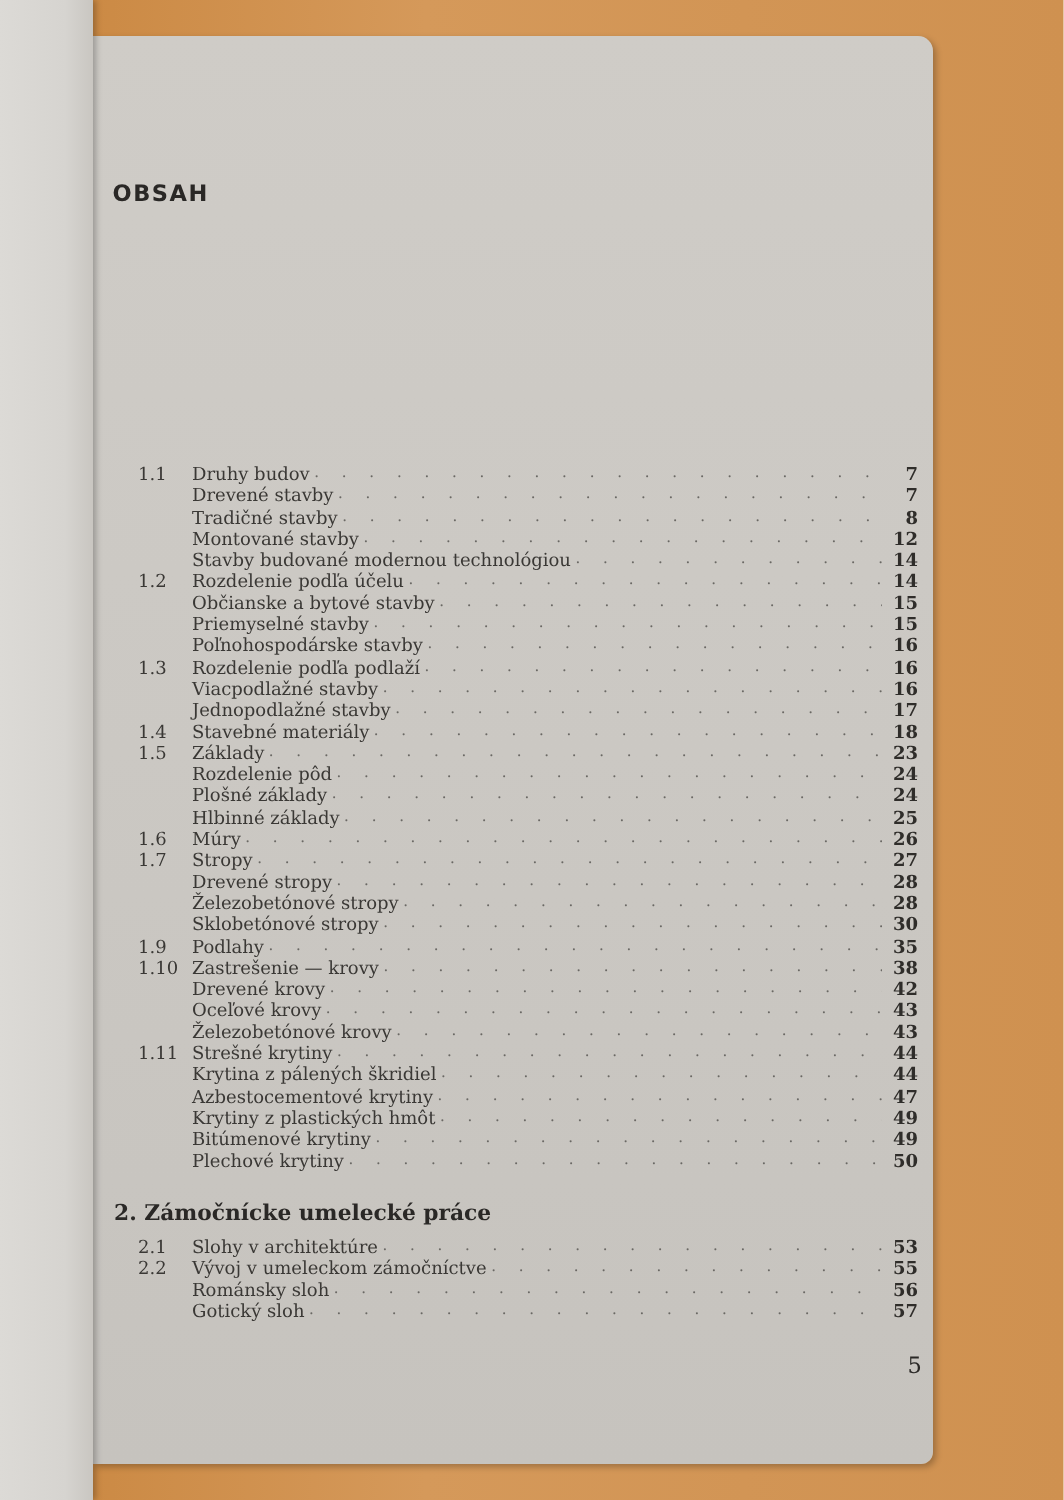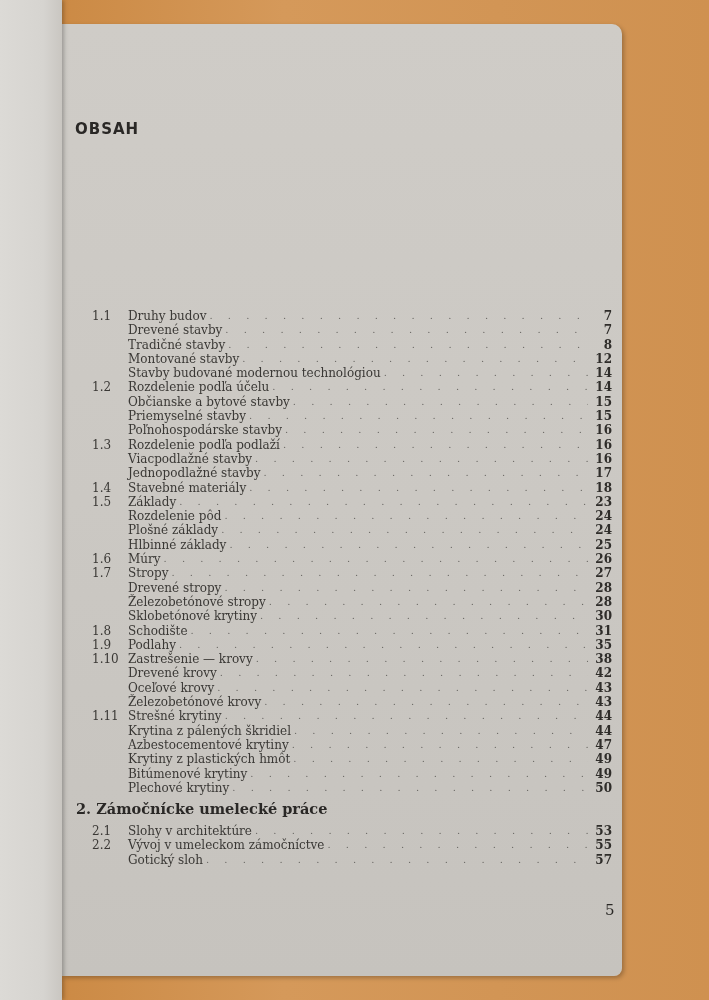--- a/index.html
+++ b/index.html
@@ -177,29 +177,23 @@
         <span class="page-ref">28</span>
       </div>
       <div class="row">
         <span class="num"></span>
         <span class="title">Železobetónové stropy</span>
         <span class="dots"></span>
         <span class="page-ref">28</span>
       </div>
       <div class="row">
         <span class="num"></span>
-        <span class="title">Sklobetónové krytiny</span>
+        <span class="title">Sklobetónové stropy</span>
         <span class="dots"></span>
         <span class="page-ref">30</span>
-      </div>
-      <div class="row">
-        <span class="num">1.8</span>
-        <span class="title">Schodište</span>
-        <span class="dots"></span>
-        <span class="page-ref">31</span>
       </div>
       <div class="row">
         <span class="num">1.9</span>
         <span class="title">Podlahy</span>
         <span class="dots"></span>
         <span class="page-ref">35</span>
       </div>
       <div class="row">
         <span class="num">1.10</span>
         <span class="title">Zastrešenie — krovy</span>
@@ -271,20 +265,26 @@
         <span class="page-ref">53</span>
       </div>
       <div class="row">
         <span class="num">2.2</span>
         <span class="title">Vývoj v umeleckom zámočníctve</span>
         <span class="dots"></span>
         <span class="page-ref">55</span>
       </div>
       <div class="row">
         <span class="num"></span>
+        <span class="title">Románsky sloh</span>
+        <span class="dots"></span>
+        <span class="page-ref">56</span>
+      </div>
+      <div class="row">
+        <span class="num"></span>
         <span class="title">Gotický sloh</span>
         <span class="dots"></span>
         <span class="page-ref">57</span>
       </div>
     </div>
 
   <div class="folio">5</div>
 </div>
 
 </body></html>

